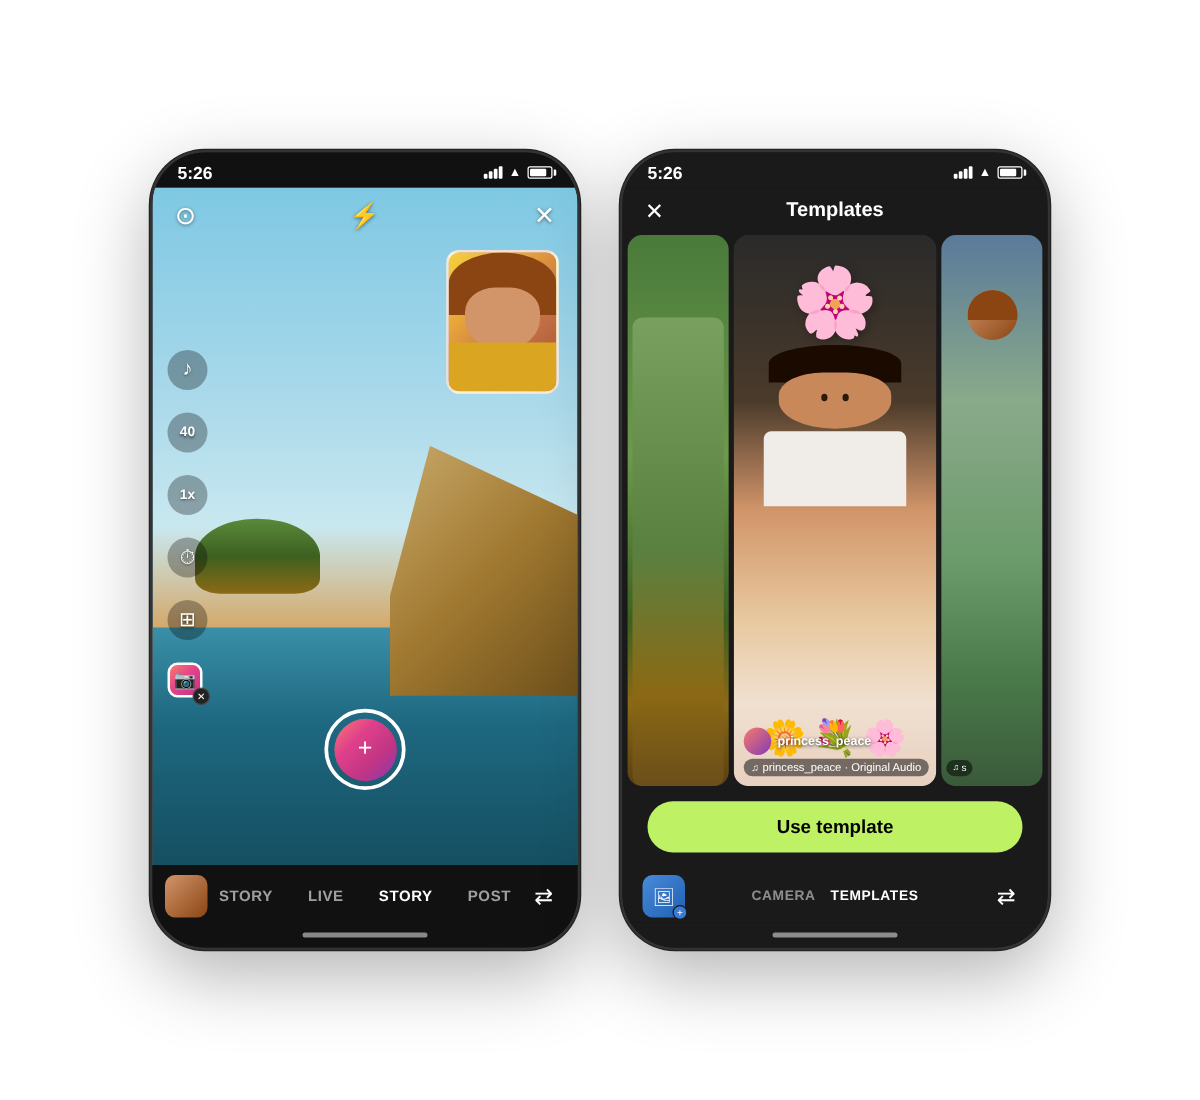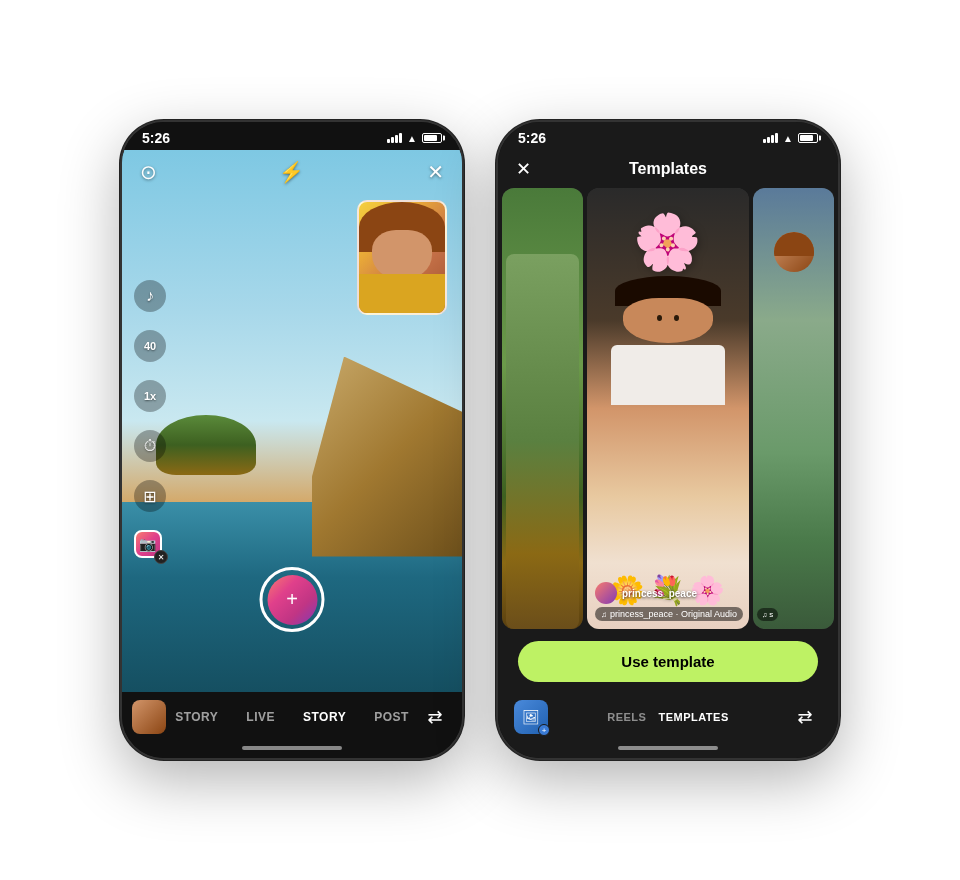--- a/index.html
+++ b/index.html
@@ -676,21 +676,21 @@
       </div>
 
       <div class="templates-bottom-nav">
         <div class="tmpl-nav-left">
           <div class="gallery-icon">
             <span style="color:#fff;font-size:14px;">🖼</span>
             <div class="gallery-plus">+</div>
           </div>
         </div>
         <div class="tmpl-nav-items">
-          <span class="tmpl-nav-item">REELS</span>
+          <span class="tmpl-nav-item">CAMERA</span>
           <span class="tmpl-nav-item active">TEMPLATES</span>
         </div>
         <div class="cam-flip-btn" style="color:#fff;">⇄</div>
       </div>
     </div>
 
     <div class="home-indicator" style="background:#1a1a1a;">
       <div class="home-bar"></div>
     </div>
   </div>

